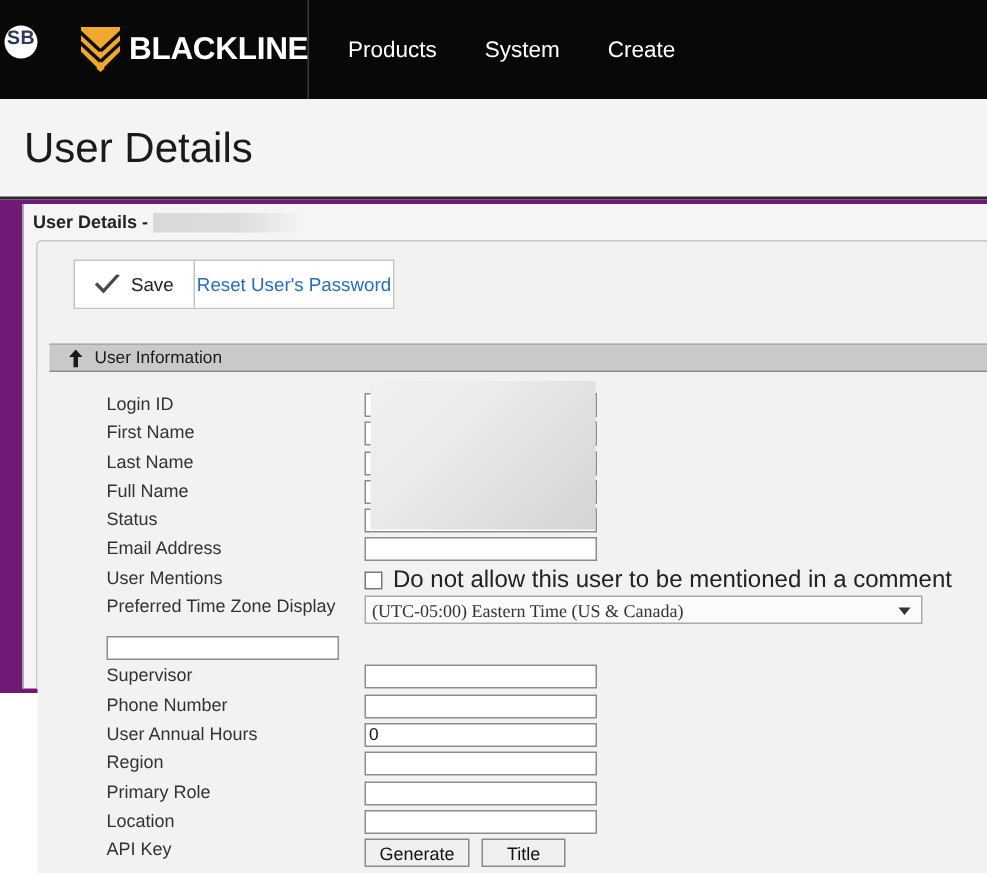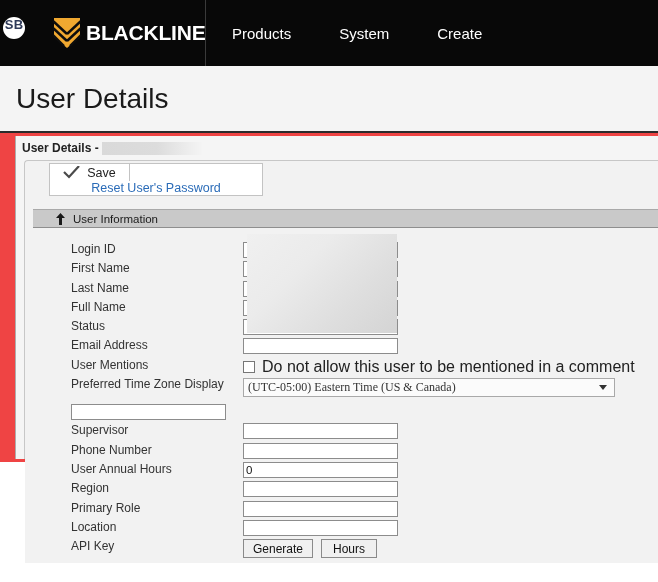--- a/index.html
+++ b/index.html
@@ -52,21 +52,21 @@
     color: #ffffff;
     font-size: 21px;
     font-weight: bold;
     letter-spacing: -0.2px;
   }
   .nav-links {
     display: flex;
     align-items: center;
     height: 66px;
     padding-left: 26px;
-    gap: 48px;
+    gap: 32px;
   }
   .nav-link {
     color: #ffffff;
     font-size: 15px;
     text-decoration: none;
     font-weight: normal;
   }
 
   
   .page-title-bar {
@@ -79,21 +79,21 @@
   }
   .page-title {
     font-size: 28px;
     color: #1a1a1a;
     font-weight: normal;
   }
 
   
   .content-wrap {
     position: relative;
-    background: #ef4444;
+    background: #701a75;
     height: 329px;
     padding: 0;
   }
   .panel-outer {
     position: absolute;
     left: 15px;
     top: 3px;
     right: 0px;
     bottom: 3px;
     border-left: 1px solid #adadad;
@@ -125,52 +125,51 @@
     background: #f2f2f2;
     border: 1px solid #c7c7c7;
     border-right: none;
     border-bottom: none;
     border-radius: 4px 0 0 0;
   }
 
   
   .toolbar {
     display: flex;
-    margin: 2px 0 0 24px;
+    margin: 12px 0 0 24px;
     width: 214px;
     height: 33px;
     background: #ffffff;
     border: 1px solid #c3c3c3;
-    flex-direction: column;
   }
   .tool-btn {
     display: flex;
     align-items: center;
     justify-content: center;
     gap: 7px;
     font-size: 12.5px;
     color: #222;
     cursor: pointer;
     background: #ffffff;
     height: 100%;
   }
   .tool-btn.save { width: 80px; border-right: 1px solid #c3c3c3; }
   .tool-btn.reset { flex: 1; color: #2b6cb8; }
   .check-icon { width: 17px; height: 13px; flex: none; }
 
   
   .section-head {
-    margin: 13px 0 0 8px;
+    margin: 23px 0 0 8px;
     height: 19px;
     background: #c9c9c9;
     border-top: 1px solid #a9a9a9;
     border-bottom: 1px solid #8e8e8e;
     display: flex;
     align-items: center;
-    padding-left: 22px;
+    padding-left: 12px;
     gap: 7px;
   }
   .collapse-icon { width: 11px; height: 12px; flex: none; }
   .section-title { font-size: 11.5px; color: #1a1a1a; font-weight: normal; }
 
   
   .form-body {
     position: relative;
     background: #f2f2f2;
     padding: 14px 0 0 0;
@@ -399,21 +398,21 @@
         </div>
         <div class="frow">
           <span class="flabel">Location</span>
           <input class="finput" value="" style="">
         </div>
 
         <div class="frow" style="height:24px">
           <span class="flabel">API Key</span>
           <span class="btn-row">
             <button class="btn-sm">Generate</button>
-            <button class="btn-sm">Hours</button>
+            <button class="btn-sm">Title</button>
           </span>
         </div>
 
         <div class="value-redaction"></div>
       </div>
 
     </div>
   </div>
 
 </div>

